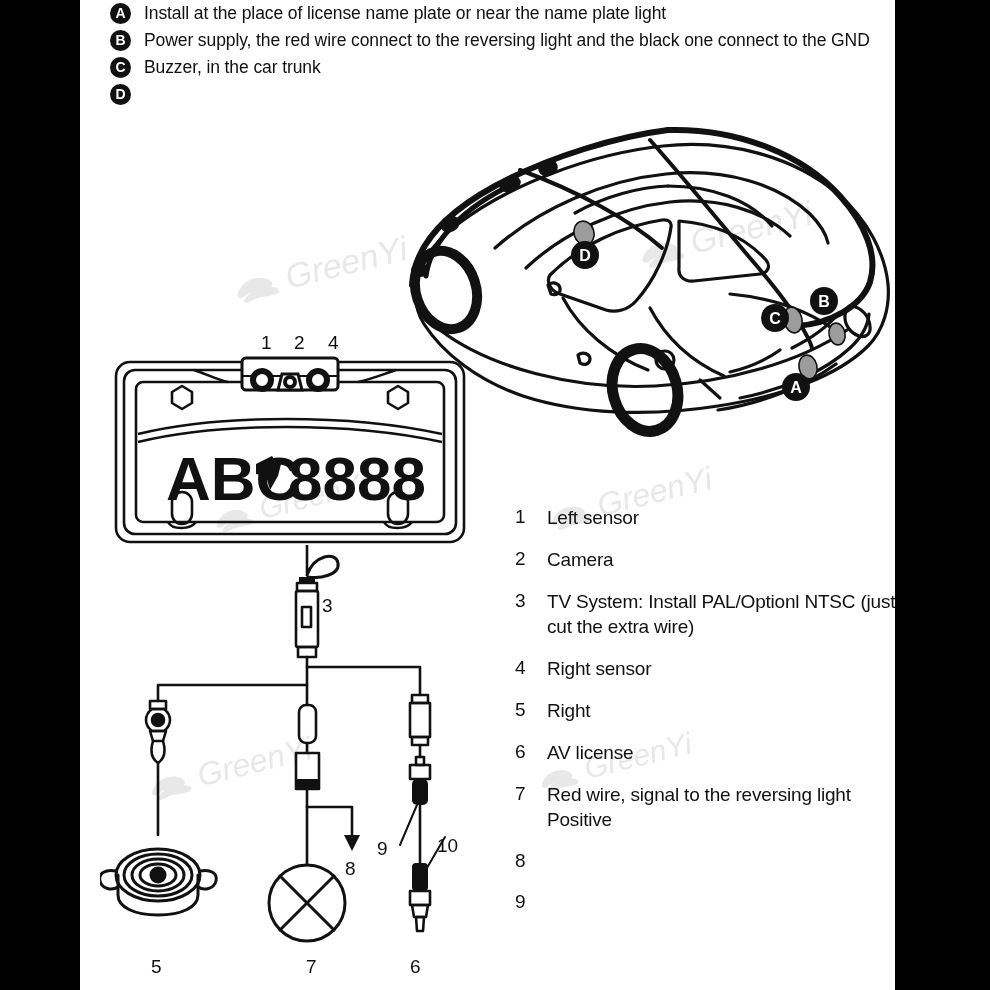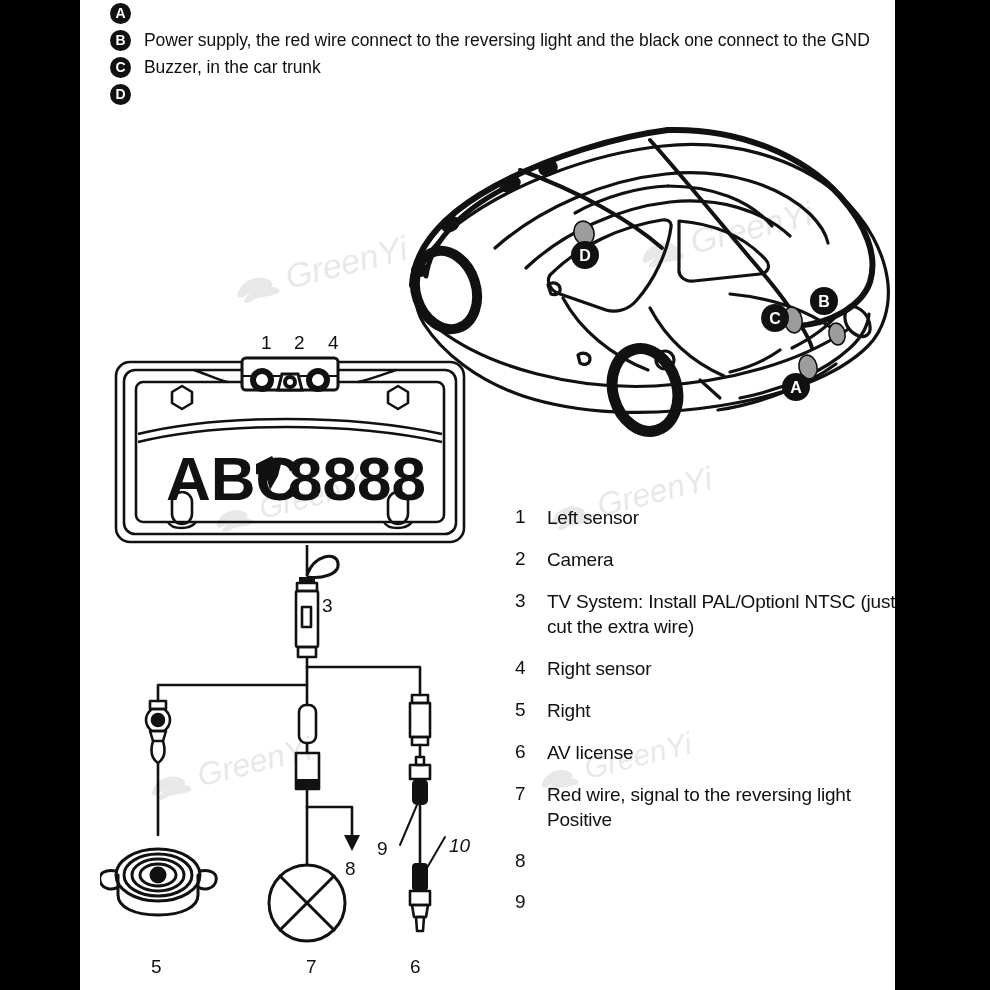--- a/index.html
+++ b/index.html
@@ -67,20 +67,21 @@
             </svg></span><span>GreenYi</span></div>
         <div class="wm" style="left: 455px; top: 745px; font-size: 30px; transform: rotate(-14deg); color: rgb(232, 232, 232);"><span class="sw"><svg width="45" height="27" viewBox="0 0 60 36">
               <path d="M4 22 C10 8 28 4 40 10 C48 14 50 20 44 22 C36 25 22 20 14 24 C8 27 5 26 4 22 Z" fill="#e8e8e8"></path>
               <path d="M10 30 C18 20 34 18 46 22 C54 25 56 30 50 31 C42 33 28 29 20 32 C14 34 10 33 10 30 Z" fill="#e8e8e8"></path>
             </svg></span><span>GreenYi</span></div>
       </div>
 
     <div id="legend">
       <div class="leg-row">
         <div class="badge">A</div>
+        <div class="leg-text">Install at the place of license name plate or near the name plate light</div>
       </div>
       <div class="leg-row">
         <div class="badge">B</div>
         <div class="leg-text">Power supply, the red wire connect to the reversing light and the black one connect to the GND</div>
       </div>
       <div class="leg-row">
         <div class="badge">C</div>
         <div class="leg-text">Buzzer, in the car trunk</div>
       </div>
       <div class="leg-row">
@@ -294,21 +295,21 @@
         <path d="M316 372 L324 372 L323 386 L317 386 Z"></path>
 
         <path d="M300 300 L322 248" stroke-width="2"></path>
         <path d="M345 292 L324 328" stroke-width="2"></path>
       </g>
     </svg>
 
     <div class="lbl" style="left:242px;top:596px;">3</div>
     <div class="lbl" style="left:265px;top:859px;">8</div>
     <div class="lbl" style="left:297px;top:839px;">9</div>
-    <div class="lbl" style="left:369px;top:836px;font-style:italic;">10</div>
+    <div class="lbl" style="left:357px;top:836px;">10</div>
 
     <div class="lbl" style="left:71px;top:957px;">5</div>
     <div class="lbl" style="left:226px;top:957px;">7</div>
     <div class="lbl" style="left:330px;top:957px;">6</div>
 
     <div id="numlist">
         <div class="num-row">
           <div class="num-idx">1</div>
           <div class="num-text">Left sensor</div>
         </div>

